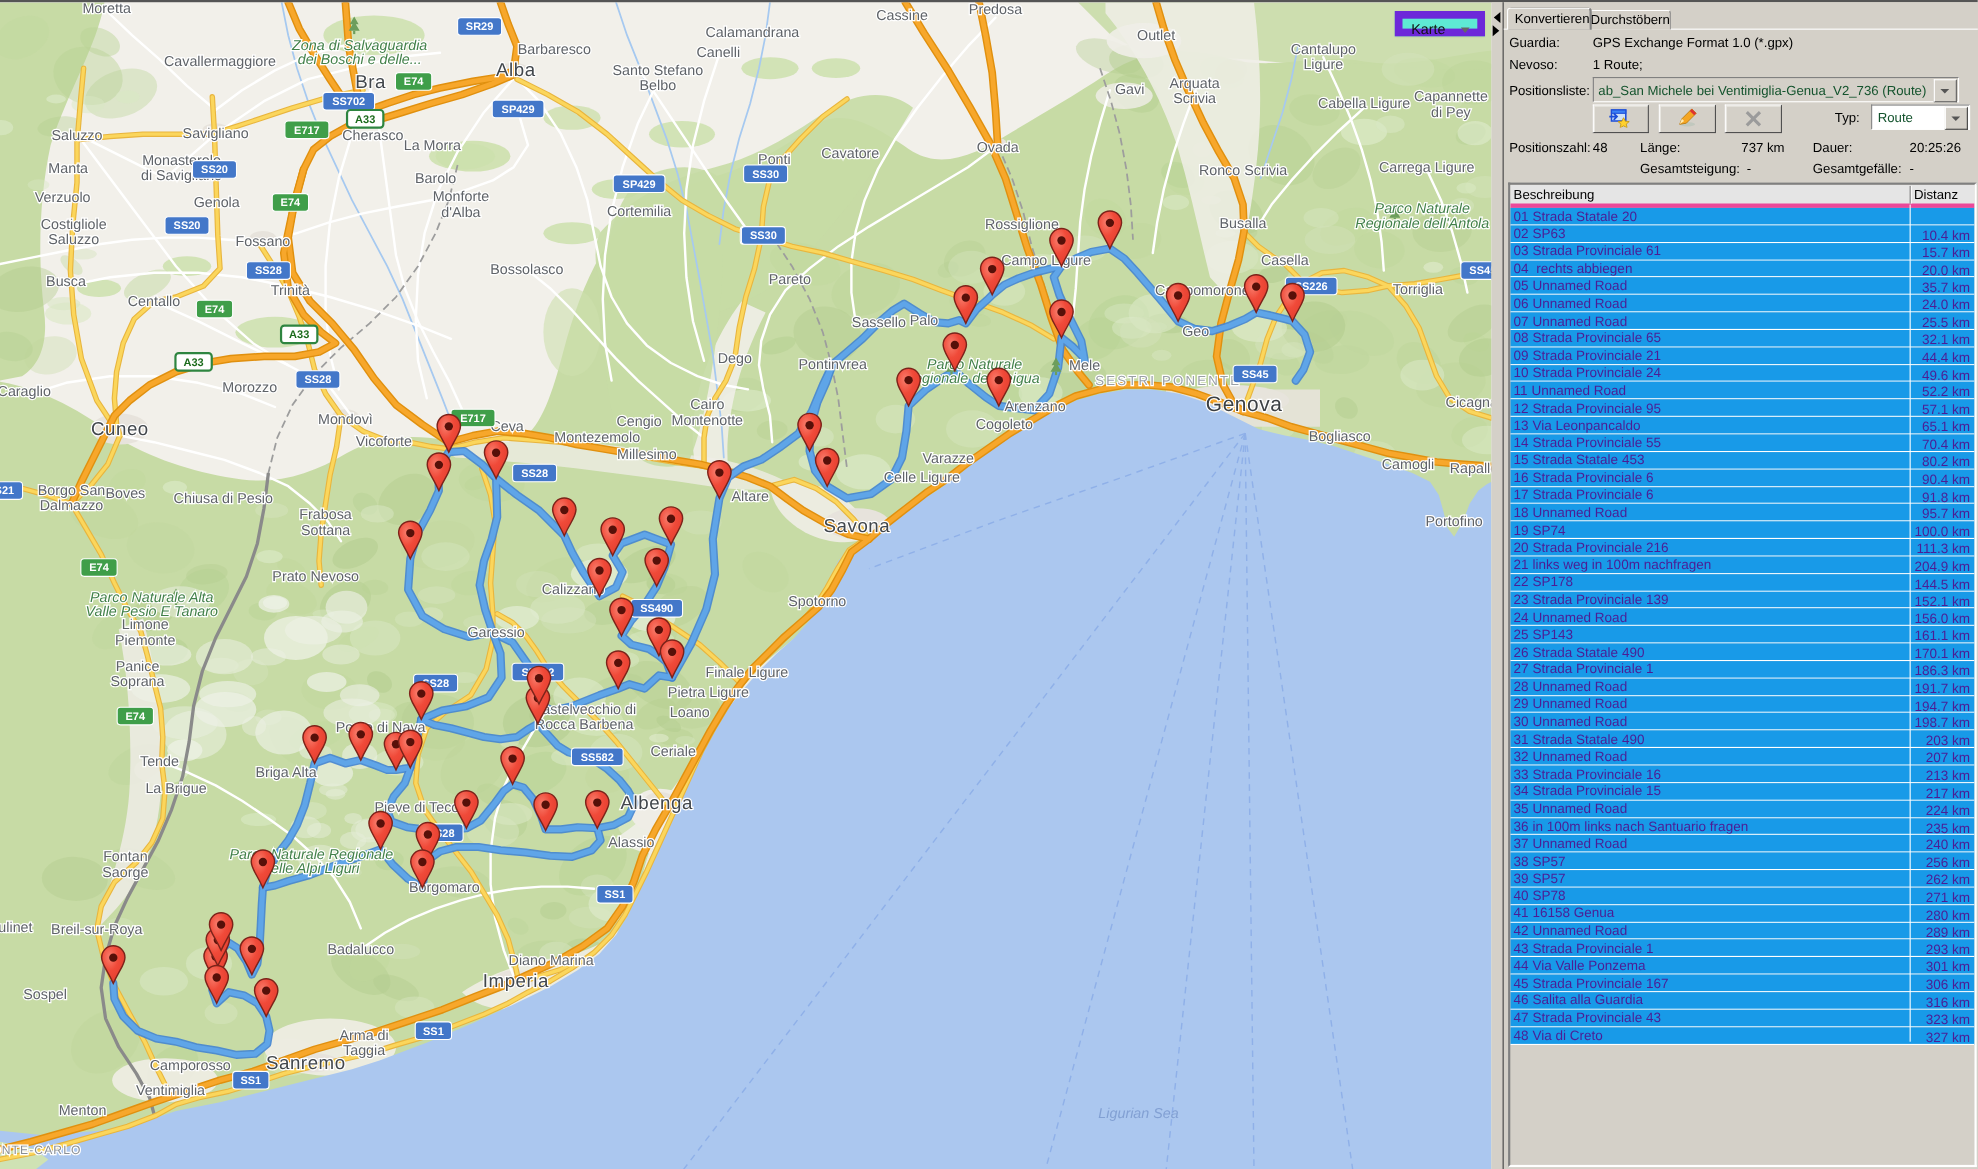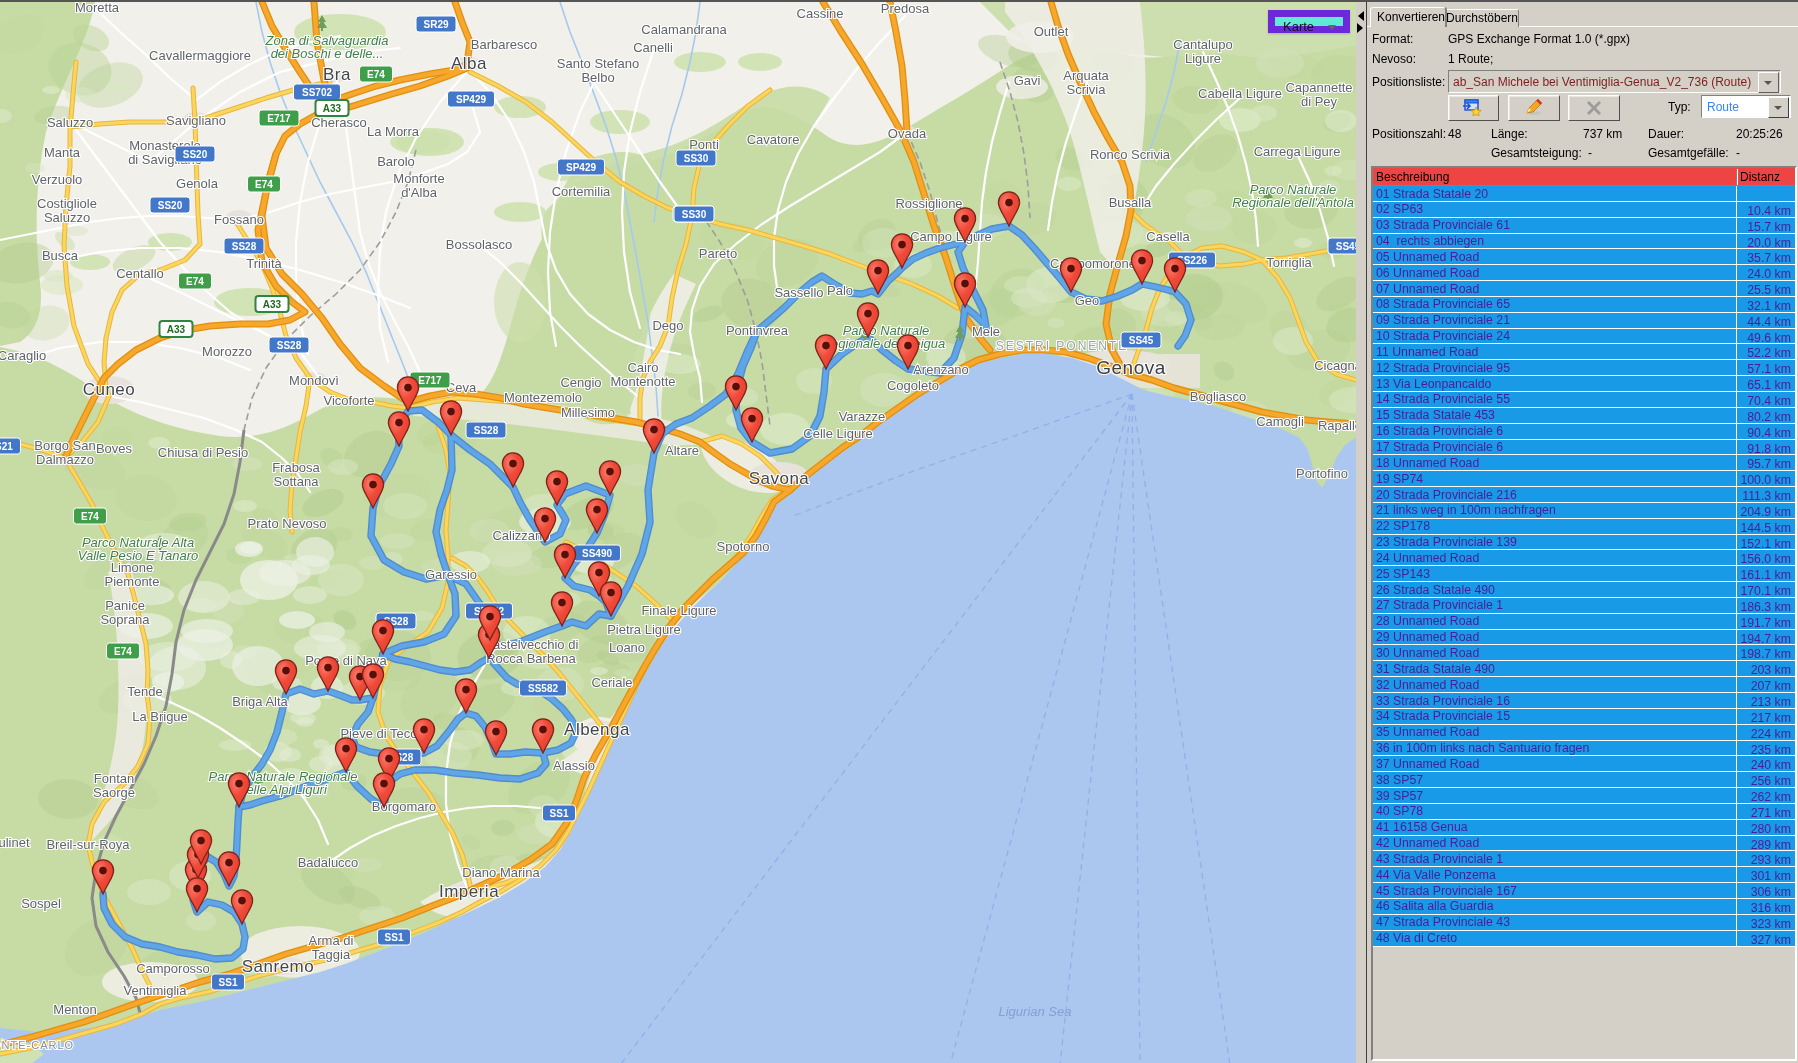--- a/index.html
+++ b/index.html
@@ -10,28 +10,28 @@
 #split{position:absolute;left:1356px;top:2px;width:10px;height:1063px;background:#d4d0c8}
 .arrL{position:absolute;left:2px;top:9px;width:0;height:0;border-top:5px solid transparent;border-bottom:5px solid transparent;border-right:6px solid #000}
 .arrR{position:absolute;left:1px;top:21px;width:0;height:0;border-top:5px solid transparent;border-bottom:5px solid transparent;border-left:6px solid #000}
 #panel{position:absolute;left:1366px;top:2px;width:432px;height:1061px;background:#d4d0c8;border-left:1px solid #404040;font-size:12px;color:#000}
 .tab{position:absolute;background:#d4d0c8;border:1px solid #808080;border-bottom:none;border-top:1px solid #fff;border-left:1px solid #fff;border-radius:3px 3px 0 0;text-align:right;font-size:12px}
 #tab1{left:3px;top:5px;width:74px;height:19px;line-height:19px;z-index:3;box-shadow:1px 0 0 #808080}
 #tab2{left:78px;top:7px;width:72px;height:17px;line-height:17px;z-index:2}
 #tabline{position:absolute;left:0;top:24px;width:100%;height:1px;background:#fff}
 .lbl{position:absolute;white-space:nowrap}
 #combo1{position:absolute;left:81px;top:68px;width:333px;height:23px;background:#d4d0c8;border-top:1px solid #808080;border-left:1px solid #808080;border-bottom:1px solid #fff;border-right:1px solid #fff;box-sizing:border-box}
-#combo1 .txt{position:absolute;left:4px;top:4px;color:#7f1d1d;font-size:12px;white-space:nowrap}
+#combo1 .txt{position:absolute;left:4px;top:4px;color:#14532d;font-size:12px;white-space:nowrap}
 .dbtn{position:absolute;right:1px;top:1px;width:19px;height:19px;background:#d4d0c8;border-top:1px solid #fff;border-left:1px solid #fff;border-bottom:1px solid #606060;border-right:1px solid #606060}
 .dbtn:after{content:"";position:absolute;left:5px;top:8px;border-left:4px solid transparent;border-right:4px solid transparent;border-top:4px solid #555}
 .btn{position:absolute;top:93px;height:24px;background:#d4d0c8;border-top:1px solid #fff;border-left:1px solid #fff;border-bottom:1px solid #505050;border-right:1px solid #505050;box-shadow:inset 1px 1px 0 #e8e6e0}
 #combo2{position:absolute;left:334px;top:93px;width:90px;height:23px;background:#fff;border-top:1px solid #808080;border-left:1px solid #808080;border-bottom:1px solid #fff;border-right:1px solid #fff;box-sizing:border-box}
-#combo2 .txt{position:absolute;left:5px;top:4px;color:#3b82f6;font-size:12px}
+#combo2 .txt{position:absolute;left:5px;top:4px;color:#14532d;font-size:12px}
 #tbl{position:absolute;left:4px;top:164px;width:426px;height:895px;background:#d4d0c8;border-top:2px solid #808080;border-left:2px solid #808080;border-bottom:2px solid #fff;border-right:2px solid #fff;box-sizing:border-box;overflow:hidden}
-#thead{position:relative;height:17px;background:#ef4444;border-bottom:1px solid #ec4899}
+#thead{position:relative;height:17px;background:#e5e5e5;border-bottom:4px solid #ec4899}
 #thead .h1{position:absolute;left:3px;top:2px;font-size:12px}
 #thead .h2{position:absolute;left:367px;top:2px;font-size:12px}
 #thead .hsep{position:absolute;left:363px;top:1px;width:1px;height:16px;background:#808080;box-shadow:1px 0 0 #fff}
 .trow{position:relative;height:15.855px;background:#189ae8;border-bottom:1px solid #fff;box-sizing:border-box;color:#4c1d95;font-size:12.3px}
 .trow .td{position:absolute;left:3px;top:0.5px;white-space:nowrap}
 .trow .tk{position:absolute;right:4px;top:2px}
 #colsep{position:absolute;left:363px;top:18px;width:1px;height:761px;background:#fff;z-index:5}
 </style></head>
 <body>
 <div id="page">
@@ -894,21 +894,21 @@
 </div>
 <div id="topline"></div>
 <div id="split">
       <div class="arrL"></div>
       <div class="arrR"></div>
     </div>
 <div id="panel">
   <div id="tab1" class="tab">Konvertieren</div>
       <div id="tab2" class="tab">Durchstöbern</div>
       <div id="tabline"></div>
-  <span class="lbl" style="left:5px;top:30px">Format:</span>
+  <span class="lbl" style="left:5px;top:30px">Guardia:</span>
       <span class="lbl" style="left:81px;top:30px">GPS Exchange Format 1.0 (*.gpx)</span>
   <span class="lbl" style="left:5px;top:50px">Nevoso:</span>
       <span class="lbl" style="left:81px;top:50px">1 Route;</span>
   <span class="lbl" style="left:5px;top:73px">Positionsliste:</span>
   <div id="combo1">
         <span class="txt">ab_San Michele bei Ventimiglia-Genua_V2_736 (Route)</span>
         <div class="dbtn"></div>
       </div>
   <div class="btn" style="left:81px;width:49px">
     <svg width="22" height="18" viewBox="0 0 22 18" style="position:absolute;left:13px;top:2px">

